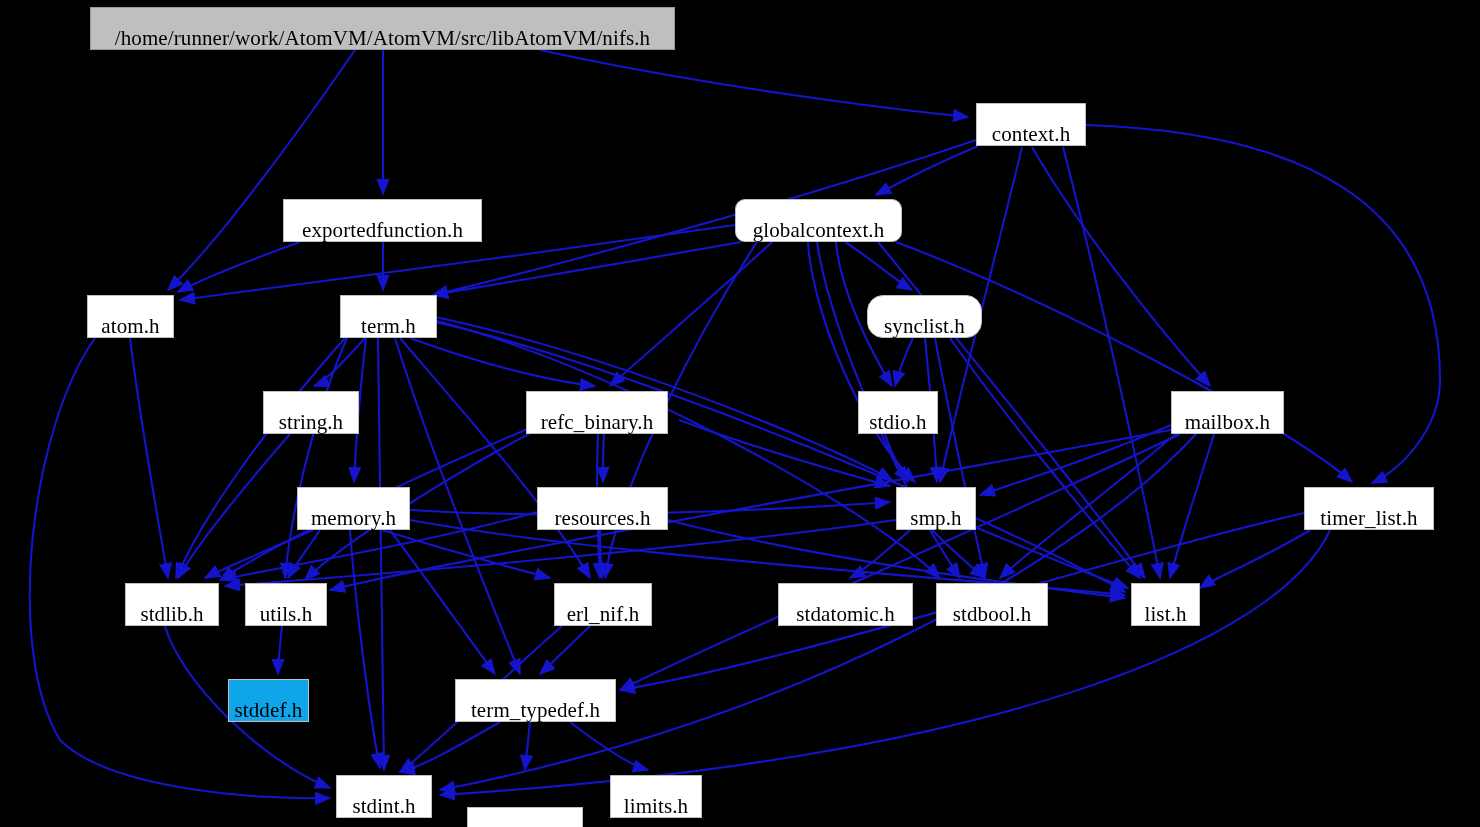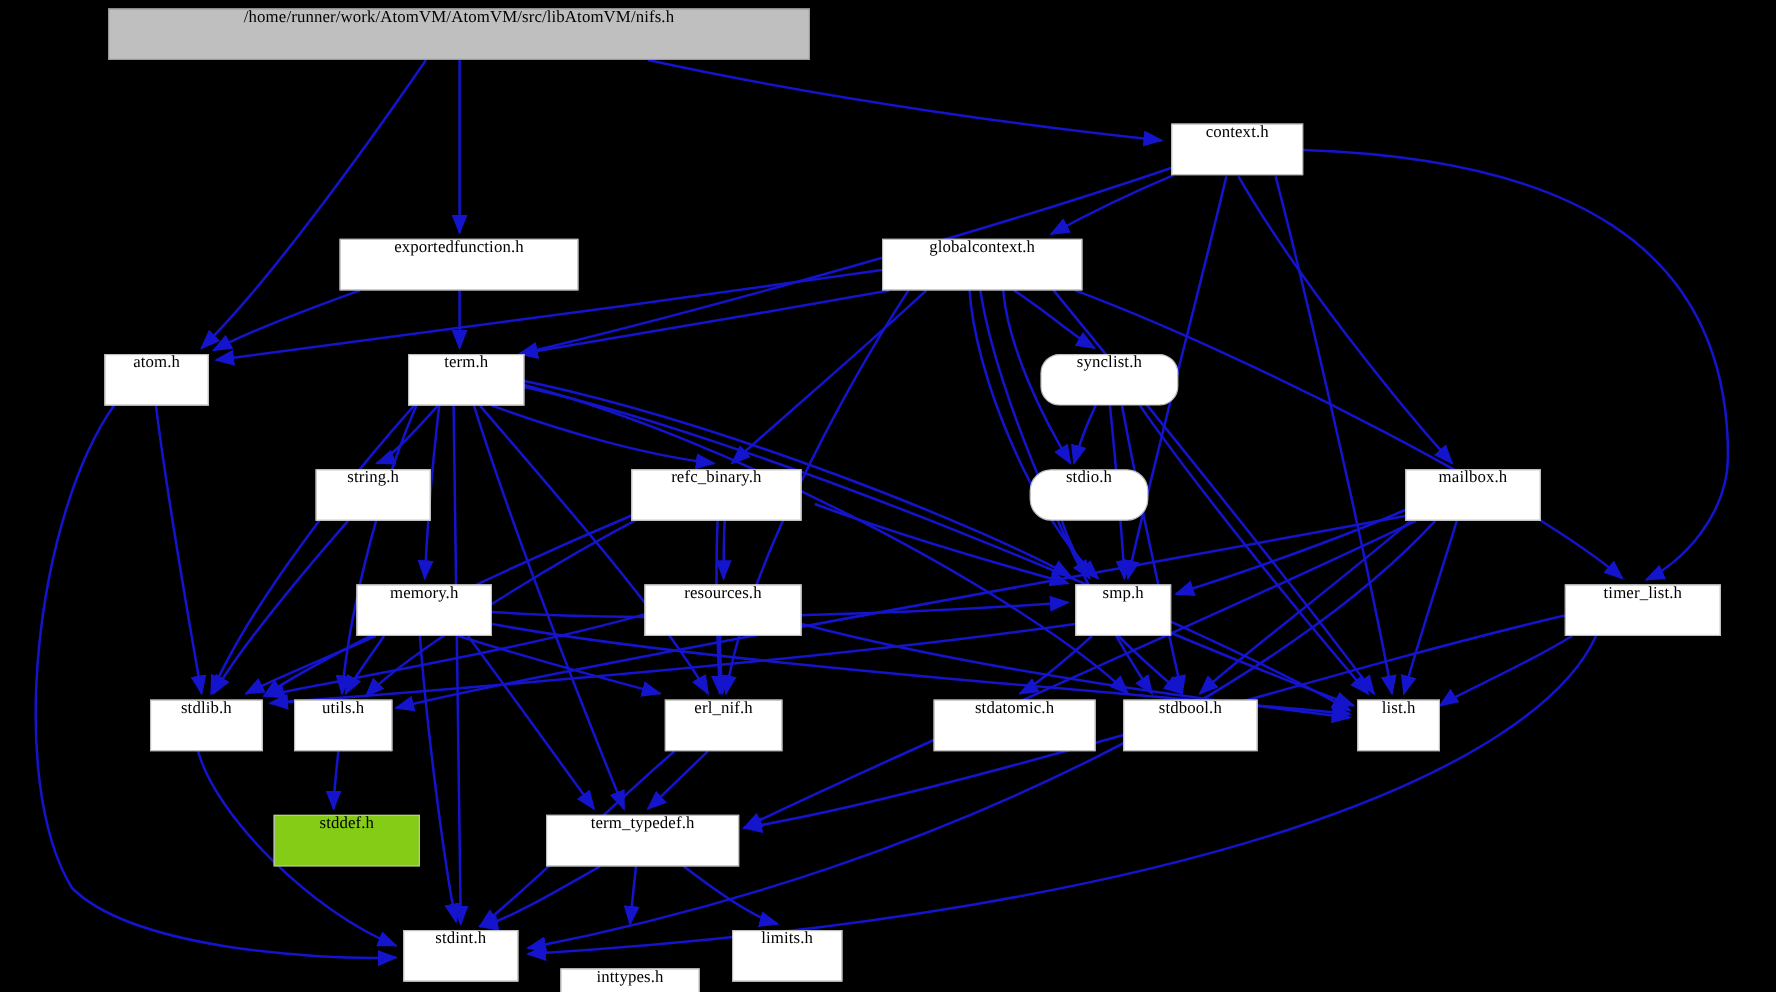--- a/index.html
+++ b/index.html
@@ -22,23 +22,23 @@
     width: 1480px;
     height: 827px;
   }
   .node {
     position: absolute;
     box-sizing: border-box;
     background: #ffffff;
     border: 1px solid #bfbfbf;
     color: #000000;
     display: flex;
-    align-items: flex-start;
+    align-items: flex-end;
     justify-content: center;
-    font-size: 14px;
+    font-size: 21px;
     line-height: 1;
     white-space: nowrap;
     z-index: 5;
     letter-spacing: 0.1px;
   }
   .node.root {
     background: #bfbfbf;
     border: 1px solid #9a9a9a;
   }
   .node-label {
@@ -136,42 +136,42 @@
   <div id="node-layer">
       <div class="node root" style="left: 90px; top: 7px; width: 585px; height: 43px; background: rgb(191, 191, 191);">
         <span class="node-label">/home/runner/work/AtomVM/AtomVM/src/libAtomVM/nifs.h</span>
       </div>
       <div class="node" style="left: 976px; top: 103px; width: 110px; height: 43px; background: rgb(255, 255, 255);">
         <span class="node-label">context.h</span>
       </div>
       <div class="node" style="left: 283px; top: 199px; width: 199px; height: 43px; background: rgb(255, 255, 255);">
         <span class="node-label">exportedfunction.h</span>
       </div>
-      <div class="node" style="left: 735px; top: 199px; width: 167px; height: 43px; background: rgb(255, 255, 255);">
+      <div class="node" style="left: 735px; top: 199px; width: 167px; height: 43px; background: rgb(255, 255, 255); border-radius: 10px;">
         <span class="node-label">globalcontext.h</span>
       </div>
       <div class="node" style="left: 87px; top: 295px; width: 87px; height: 43px; background: rgb(255, 255, 255);">
         <span class="node-label">atom.h</span>
       </div>
       <div class="node" style="left: 340px; top: 295px; width: 97px; height: 43px; background: rgb(255, 255, 255);">
         <span class="node-label">term.h</span>
       </div>
       <div class="node" style="left: 867px; top: 295px; width: 115px; height: 43px; background: rgb(255, 255, 255); border-radius: 16px;">
         <span class="node-label">synclist.h</span>
       </div>
       <div class="node" style="left: 1171px; top: 391px; width: 113px; height: 43px; background: rgb(255, 255, 255);">
         <span class="node-label">mailbox.h</span>
       </div>
       <div class="node" style="left: 263px; top: 391px; width: 96px; height: 43px; background: rgb(255, 255, 255);">
         <span class="node-label">string.h</span>
       </div>
       <div class="node" style="left: 526px; top: 391px; width: 142px; height: 43px; background: rgb(255, 255, 255);">
         <span class="node-label">refc_binary.h</span>
       </div>
-      <div class="node" style="left: 858px; top: 391px; width: 99px; height: 43px; background: rgb(255, 255, 255); border-radius: 18px;">
+      <div class="node" style="left: 858px; top: 391px; width: 80px; height: 43px; background: rgb(255, 255, 255);">
         <span class="node-label">stdio.h</span>
       </div>
       <div class="node" style="left: 1304px; top: 487px; width: 130px; height: 43px; background: rgb(255, 255, 255);">
         <span class="node-label">timer_list.h</span>
       </div>
       <div class="node" style="left: 297px; top: 487px; width: 113px; height: 43px; background: rgb(255, 255, 255);">
         <span class="node-label">memory.h</span>
       </div>
       <div class="node" style="left: 537px; top: 487px; width: 131px; height: 43px; background: rgb(255, 255, 255);">
         <span class="node-label">resources.h</span>
@@ -190,21 +190,21 @@
       </div>
       <div class="node" style="left: 778px; top: 583px; width: 135px; height: 43px; background: rgb(255, 255, 255);">
         <span class="node-label">stdatomic.h</span>
       </div>
       <div class="node" style="left: 936px; top: 583px; width: 112px; height: 43px; background: rgb(255, 255, 255);">
         <span class="node-label">stdbool.h</span>
       </div>
       <div class="node" style="left: 1131px; top: 583px; width: 69px; height: 43px; background: rgb(255, 255, 255);">
         <span class="node-label">list.h</span>
       </div>
-      <div class="node" style="left: 228px; top: 679px; width: 122px; height: 43px; background: #84cc16;">
+      <div class="node" style="left: 228px; top: 679px; width: 81px; height: 43px; background: #0ea5e9;">
         <span class="node-label">stddef.h</span>
       </div>
       <div class="node" style="left: 455px; top: 679px; width: 161px; height: 43px; background: rgb(255, 255, 255);">
         <span class="node-label">term_typedef.h</span>
       </div>
       <div class="node" style="left: 336px; top: 775px; width: 96px; height: 43px; background: rgb(255, 255, 255);">
         <span class="node-label">stdint.h</span>
       </div>
       <div class="node" style="left: 467px; top: 775px; width: 116px; height: 57px; background: rgb(255, 255, 255); margin-top: 32px;">
         <span class="node-label">inttypes.h</span>

